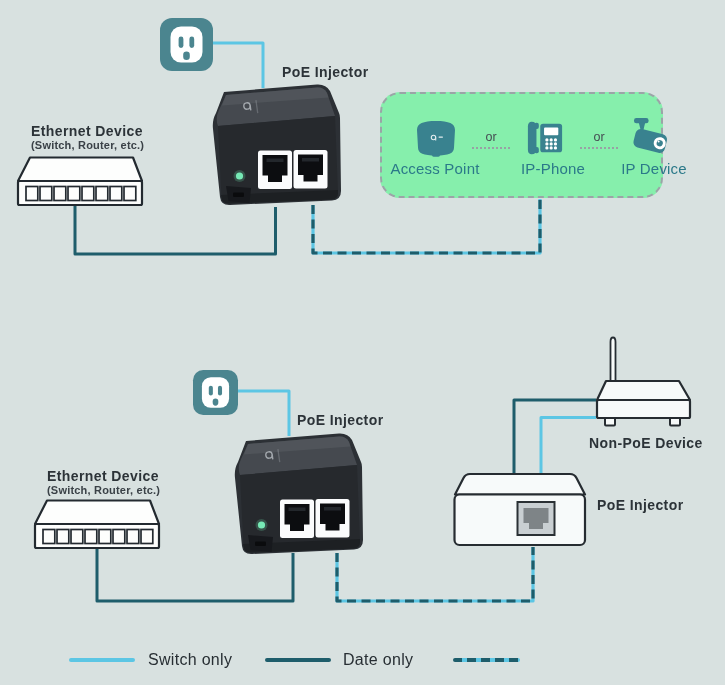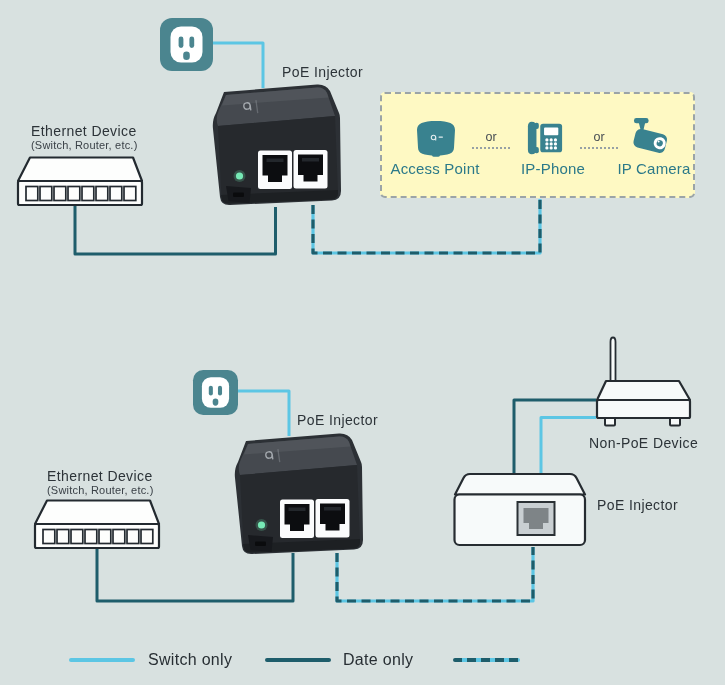--- a/index.html
+++ b/index.html
@@ -2,27 +2,27 @@
 <html><head>
 <meta charset="utf-8">
 <style>
   html,body{margin:0;padding:0;}
   body{font-family:"Liberation Sans",sans-serif;}
   #stage{
     position:relative;width:725px;height:685px;overflow:hidden;
     background:#d8e1e0;
   }
   #artwork{position:absolute;left:0;top:0;z-index:1;}
-  .lbl{position:absolute;z-index:3;color:#2c3338;letter-spacing:.4px;white-space:nowrap;}
+  .lbl{position:absolute;z-index:3;color:#2c3338;letter-spacing:.4px;white-space:nowrap;font-weight:bold;}
   .lbl.small{font-size:11px;letter-spacing:.2px;color:#3a4147;}
   .lbl.std{font-size:14px;}
   
   #devices-box{
-    position:absolute;left:380px;top:92px;width:315px;height:106px;z-index:2;
-    background:#fef9c3;border:2px dashed #9ba4a7;border-radius:5px;box-sizing:border-box;
+    position:absolute;left:380px;top:92px;width:283px;height:106px;z-index:2;
+    background:#86efac;border:2px dashed #9ba4a7;border-radius:20px;box-sizing:border-box;
   }
   .box-icon{position:absolute;}
   .or-sep{position:absolute;width:38px;text-align:center;font-size:12.5px;color:#454c52;}
   .or-sep .dots{margin-top:3px;border-bottom:2px dotted #97a1a4;width:100%;height:0;}
   .box-label{position:absolute;transform:translateX(-50%);color:#2b7989;font-size:15px;letter-spacing:.2px;white-space:nowrap;}
   
   #legend{position:absolute;left:0;top:0;width:725px;height:685px;z-index:3;}
   .legend-text{position:absolute;font-size:16px;letter-spacing:.3px;color:#272e33;white-space:nowrap;}
   .swatch{position:absolute;height:4px;border-radius:2px;}
   .swatch.power{background:#5cc6e4;}
@@ -184,21 +184,21 @@
       <g transform="translate(7,11) rotate(14)">
         <rect x="0" y="0" width="33" height="19.5" rx="5.5" fill="#39828f"></rect>
         <circle cx="26.5" cy="9.7" r="6.2" fill="#ffffff"></circle>
         <circle cx="26.5" cy="9.7" r="3.2" fill="#39828f"></circle>
         <circle cx="25" cy="8.2" r="1" fill="#ffffff"></circle>
       </g>
     </svg>
 
     <div class="box-label" style="left:53px;top:66px">Access Point</div>
     <div class="box-label" style="left:171px;top:66px">IP-Phone</div>
-    <div class="box-label" style="left:272px;top:66px">IP Camera</div>
+    <div class="box-label" style="left:272px;top:66px">IP Device</div>
   </div>
 
   <div class="lbl std" style="left:282px;top:64px">PoE Injector</div>
   <div class="lbl std" style="left:31px;top:123px">Ethernet Device</div>
   <div class="lbl small" style="left:31px;top:139px">(Switch, Router, etc.)</div>
 
   <div class="lbl std" style="left:297px;top:412px">PoE Injector</div>
   <div class="lbl std" style="left:47px;top:468px">Ethernet Device</div>
   <div class="lbl small" style="left:47px;top:484px">(Switch, Router, etc.)</div>
   <div class="lbl std" style="left:589px;top:435px">Non-PoE Device</div>

